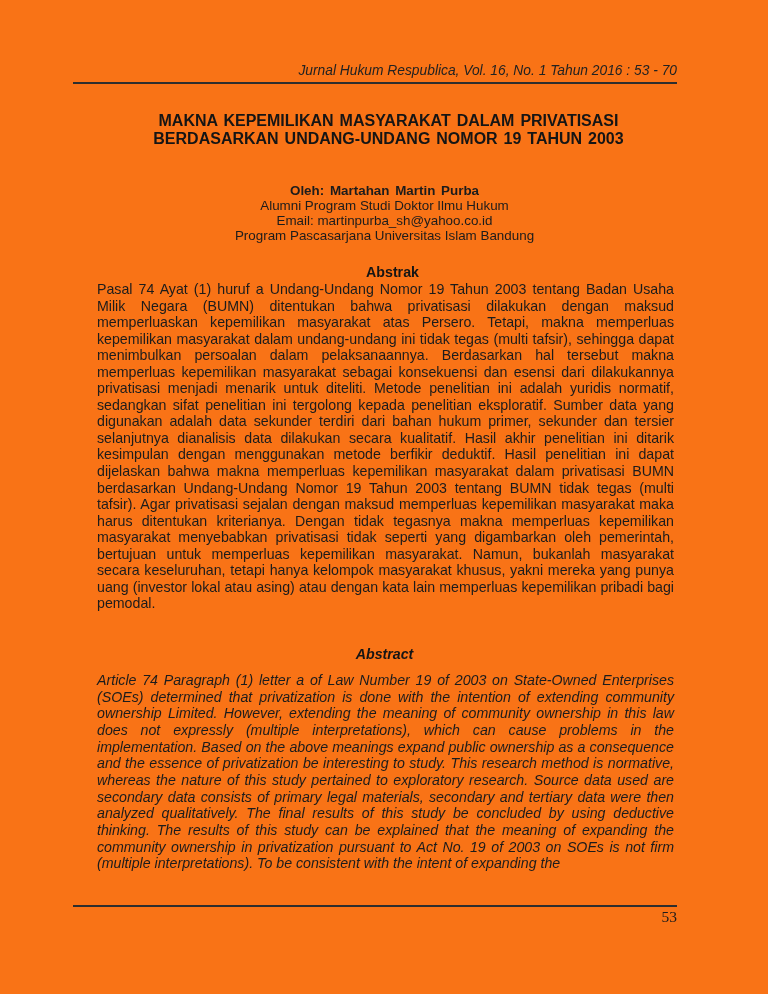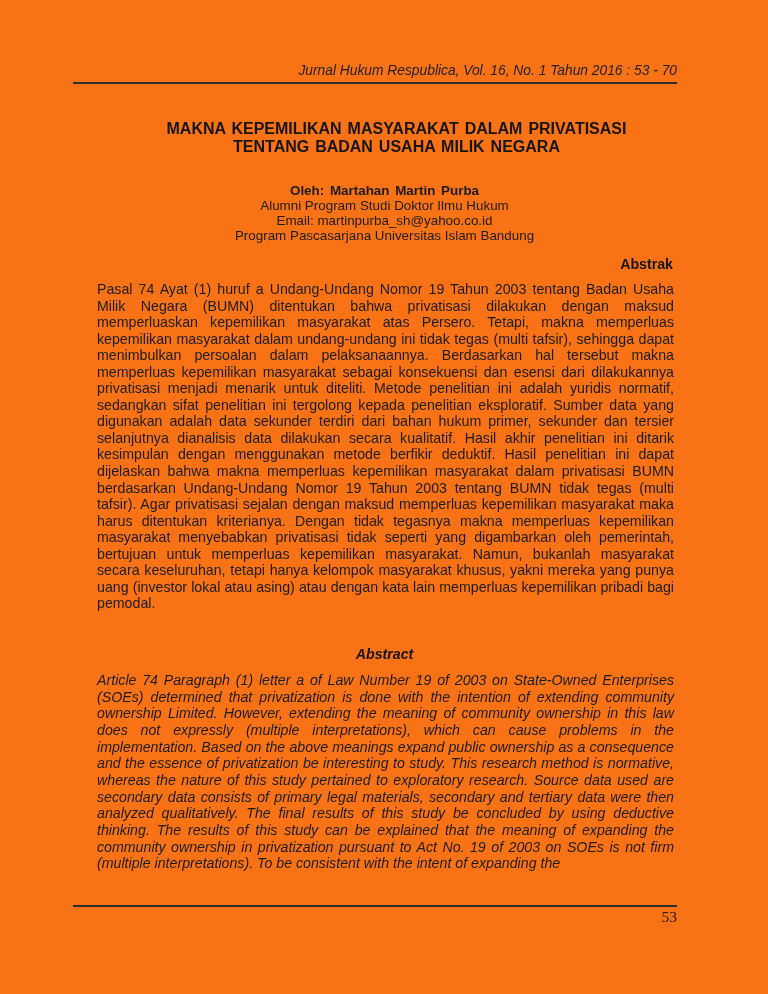--- a/index.html
+++ b/index.html
@@ -111,33 +111,33 @@
 </style>
 </head>
 <body>
 
 <div class="page">
 
   <div class="running-head">Jurnal Hukum Respublica, Vol. 16, No. 1 Tahun 2016 :  53 - 70</div>
 
   <div class="rule header-rule"></div>
 
-  <h1 class="article-title" style="margin:12px; font-size:16px;">
+  <h1 class="article-title" style="margin:4px; font-size:16px;">
     <div>MAKNA KEPEMILIKAN  MASYARAKAT DALAM PRIVATISASI</div>
-    <div>TENTANG BADAN USAHA MILIK NEGARA</div>
+    <div>BERDASARKAN UNDANG-UNDANG NOMOR 19 TAHUN 2003</div>
   </h1>
 
   <div class="byline-block">
     <div class="byline">Oleh: Martahan Martin Purba</div>
     <div>Alumni Program Studi Doktor Ilmu Hukum</div>
     <div>Email: martinpurba_sh@yahoo.co.id</div>
     <div>Program Pascasarjana Universitas Islam Bandung</div>
   </div>
 
-  <h2 class="section-heading abstrak-heading" style="margin:0;text-align:right;">Abstrak</h2>
+  <h2 class="section-heading abstrak-heading" style="margin:8px;">Abstrak</h2>
 
   <p class="abstract-paragraph abstrak-body">Pasal  74 Ayat (1) huruf a Undang-Undang Nomor 19 Tahun 2003 tentang Badan Usaha Milik Negara (BUMN) ditentukan bahwa privatisasi dilakukan dengan maksud memperluaskan  kepemilikan masyarakat atas Persero. Tetapi, makna memperluas kepemilikan masyarakat dalam undang-undang ini tidak tegas (multi tafsir), sehingga dapat menimbulkan persoalan dalam pelaksanaannya.  Berdasarkan hal tersebut makna memperluas kepemilikan masyarakat sebagai konsekuensi dan esensi dari dilakukannya privatisasi  menjadi menarik untuk diteliti.  Metode penelitian ini adalah yuridis normatif, sedangkan sifat penelitian ini tergolong kepada penelitian eksploratif. Sumber data yang digunakan adalah data sekunder terdiri dari bahan hukum primer, sekunder dan tersier selanjutnya dianalisis data dilakukan secara kualitatif. Hasil akhir penelitian ini ditarik kesimpulan dengan menggunakan metode berfikir deduktif. Hasil penelitian ini dapat dijelaskan bahwa makna memperluas kepemilikan masyarakat dalam privatisasi BUMN berdasarkan Undang-Undang Nomor 19 Tahun 2003 tentang BUMN tidak tegas (multi tafsir). Agar privatisasi sejalan dengan maksud memperluas  kepemilikan masyarakat maka harus ditentukan  kriterianya. Dengan tidak tegasnya makna memperluas kepemilikan masyarakat menyebabkan privatisasi tidak seperti yang digambarkan oleh pemerintah, bertujuan untuk memperluas kepemilikan masyarakat. Namun, bukanlah masyarakat secara keseluruhan, tetapi hanya kelompok masyarakat khusus, yakni mereka yang punya uang (investor lokal atau asing) atau dengan kata lain memperluas kepemilikan pribadi bagi pemodal.</p>
 
   <h2 class="section-heading abstract-heading" style="margin:0;">Abstract</h2>
 
   <p class="abstract-paragraph abstract-body">Article 74 Paragraph (1) letter a of Law Number 19 of 2003 on State-Owned Enterprises (SOEs) determined that privatization is done with the intention of extending community ownership Limited. However, extending the meaning of community ownership in this law does not expressly (multiple interpretations), which can cause problems in the implementation. Based on the above meanings expand public ownership as a consequence and the essence of privatization be interesting to study. This research method is normative, whereas the nature of this study pertained to exploratory research. Source data used are secondary data consists of primary legal materials, secondary and tertiary data were then analyzed qualitatively. The final results of this study be concluded by using deductive thinking. The results of this study can be explained that the meaning of expanding the community ownership in privatization pursuant to Act No. 19 of 2003 on SOEs is not firm (multiple interpretations). To be consistent with the intent of expanding the</p>
 
   <div class="rule footer-rule"></div>
 
   <div class="page-number">53</div>

